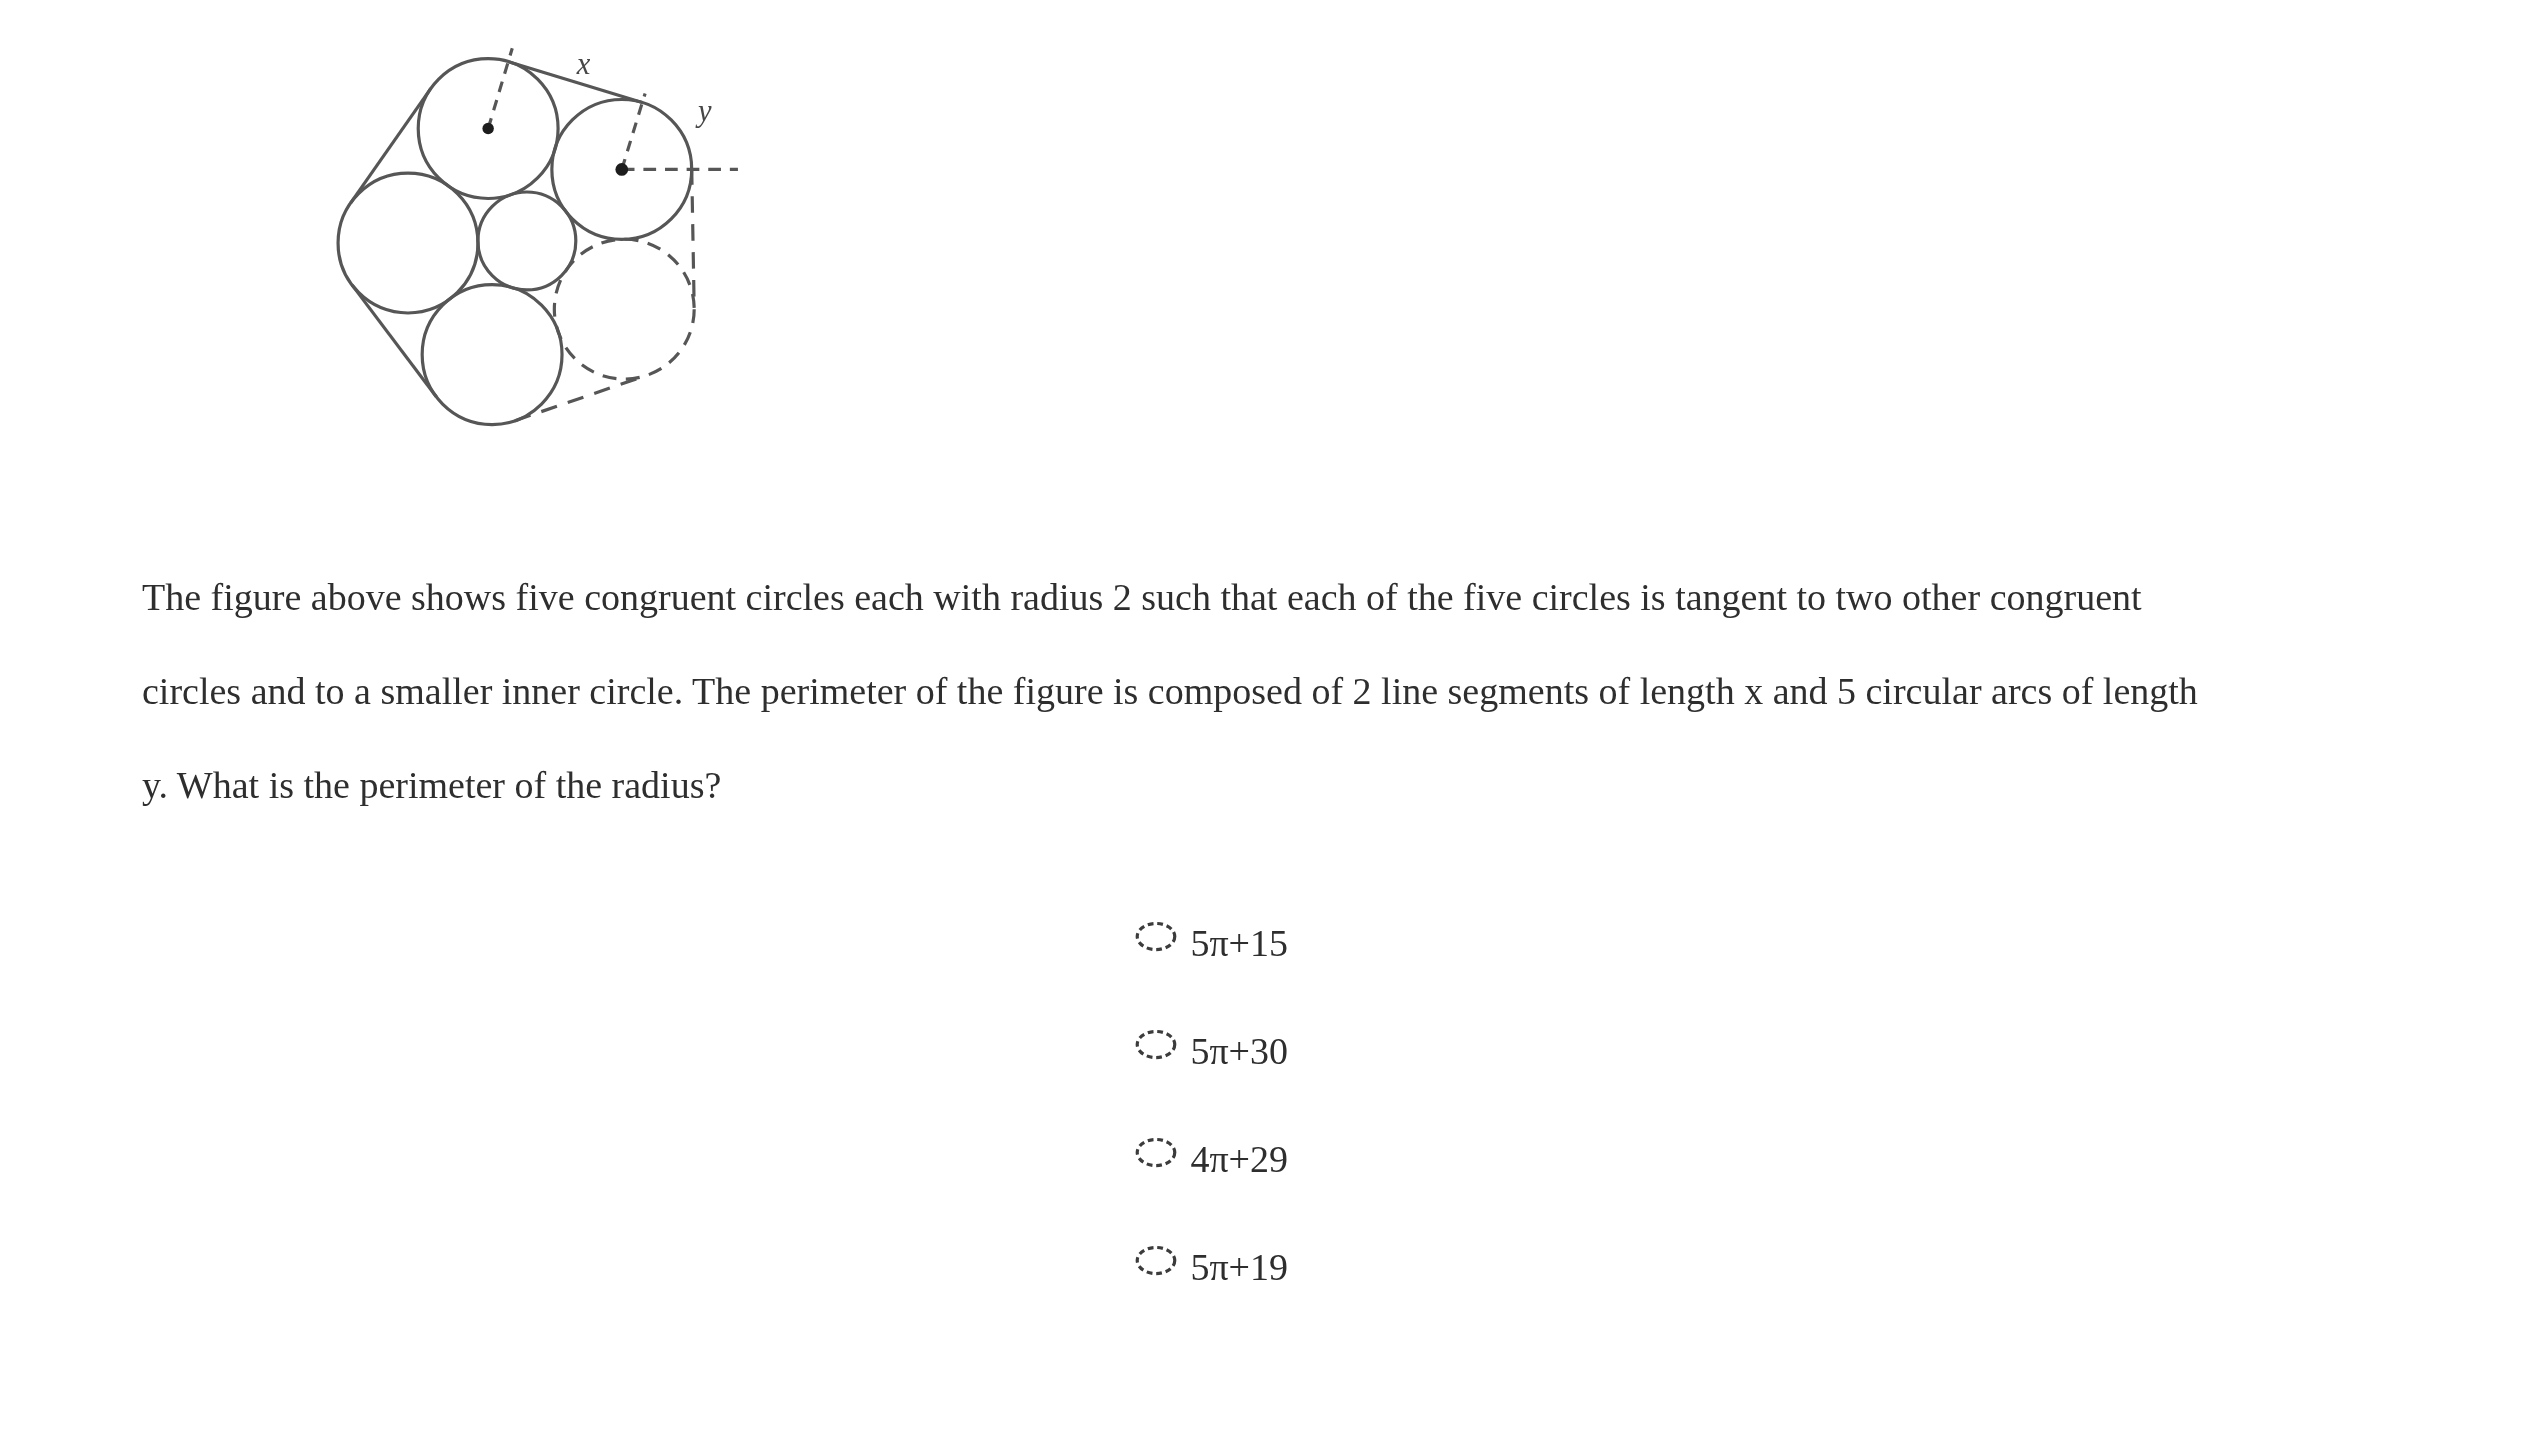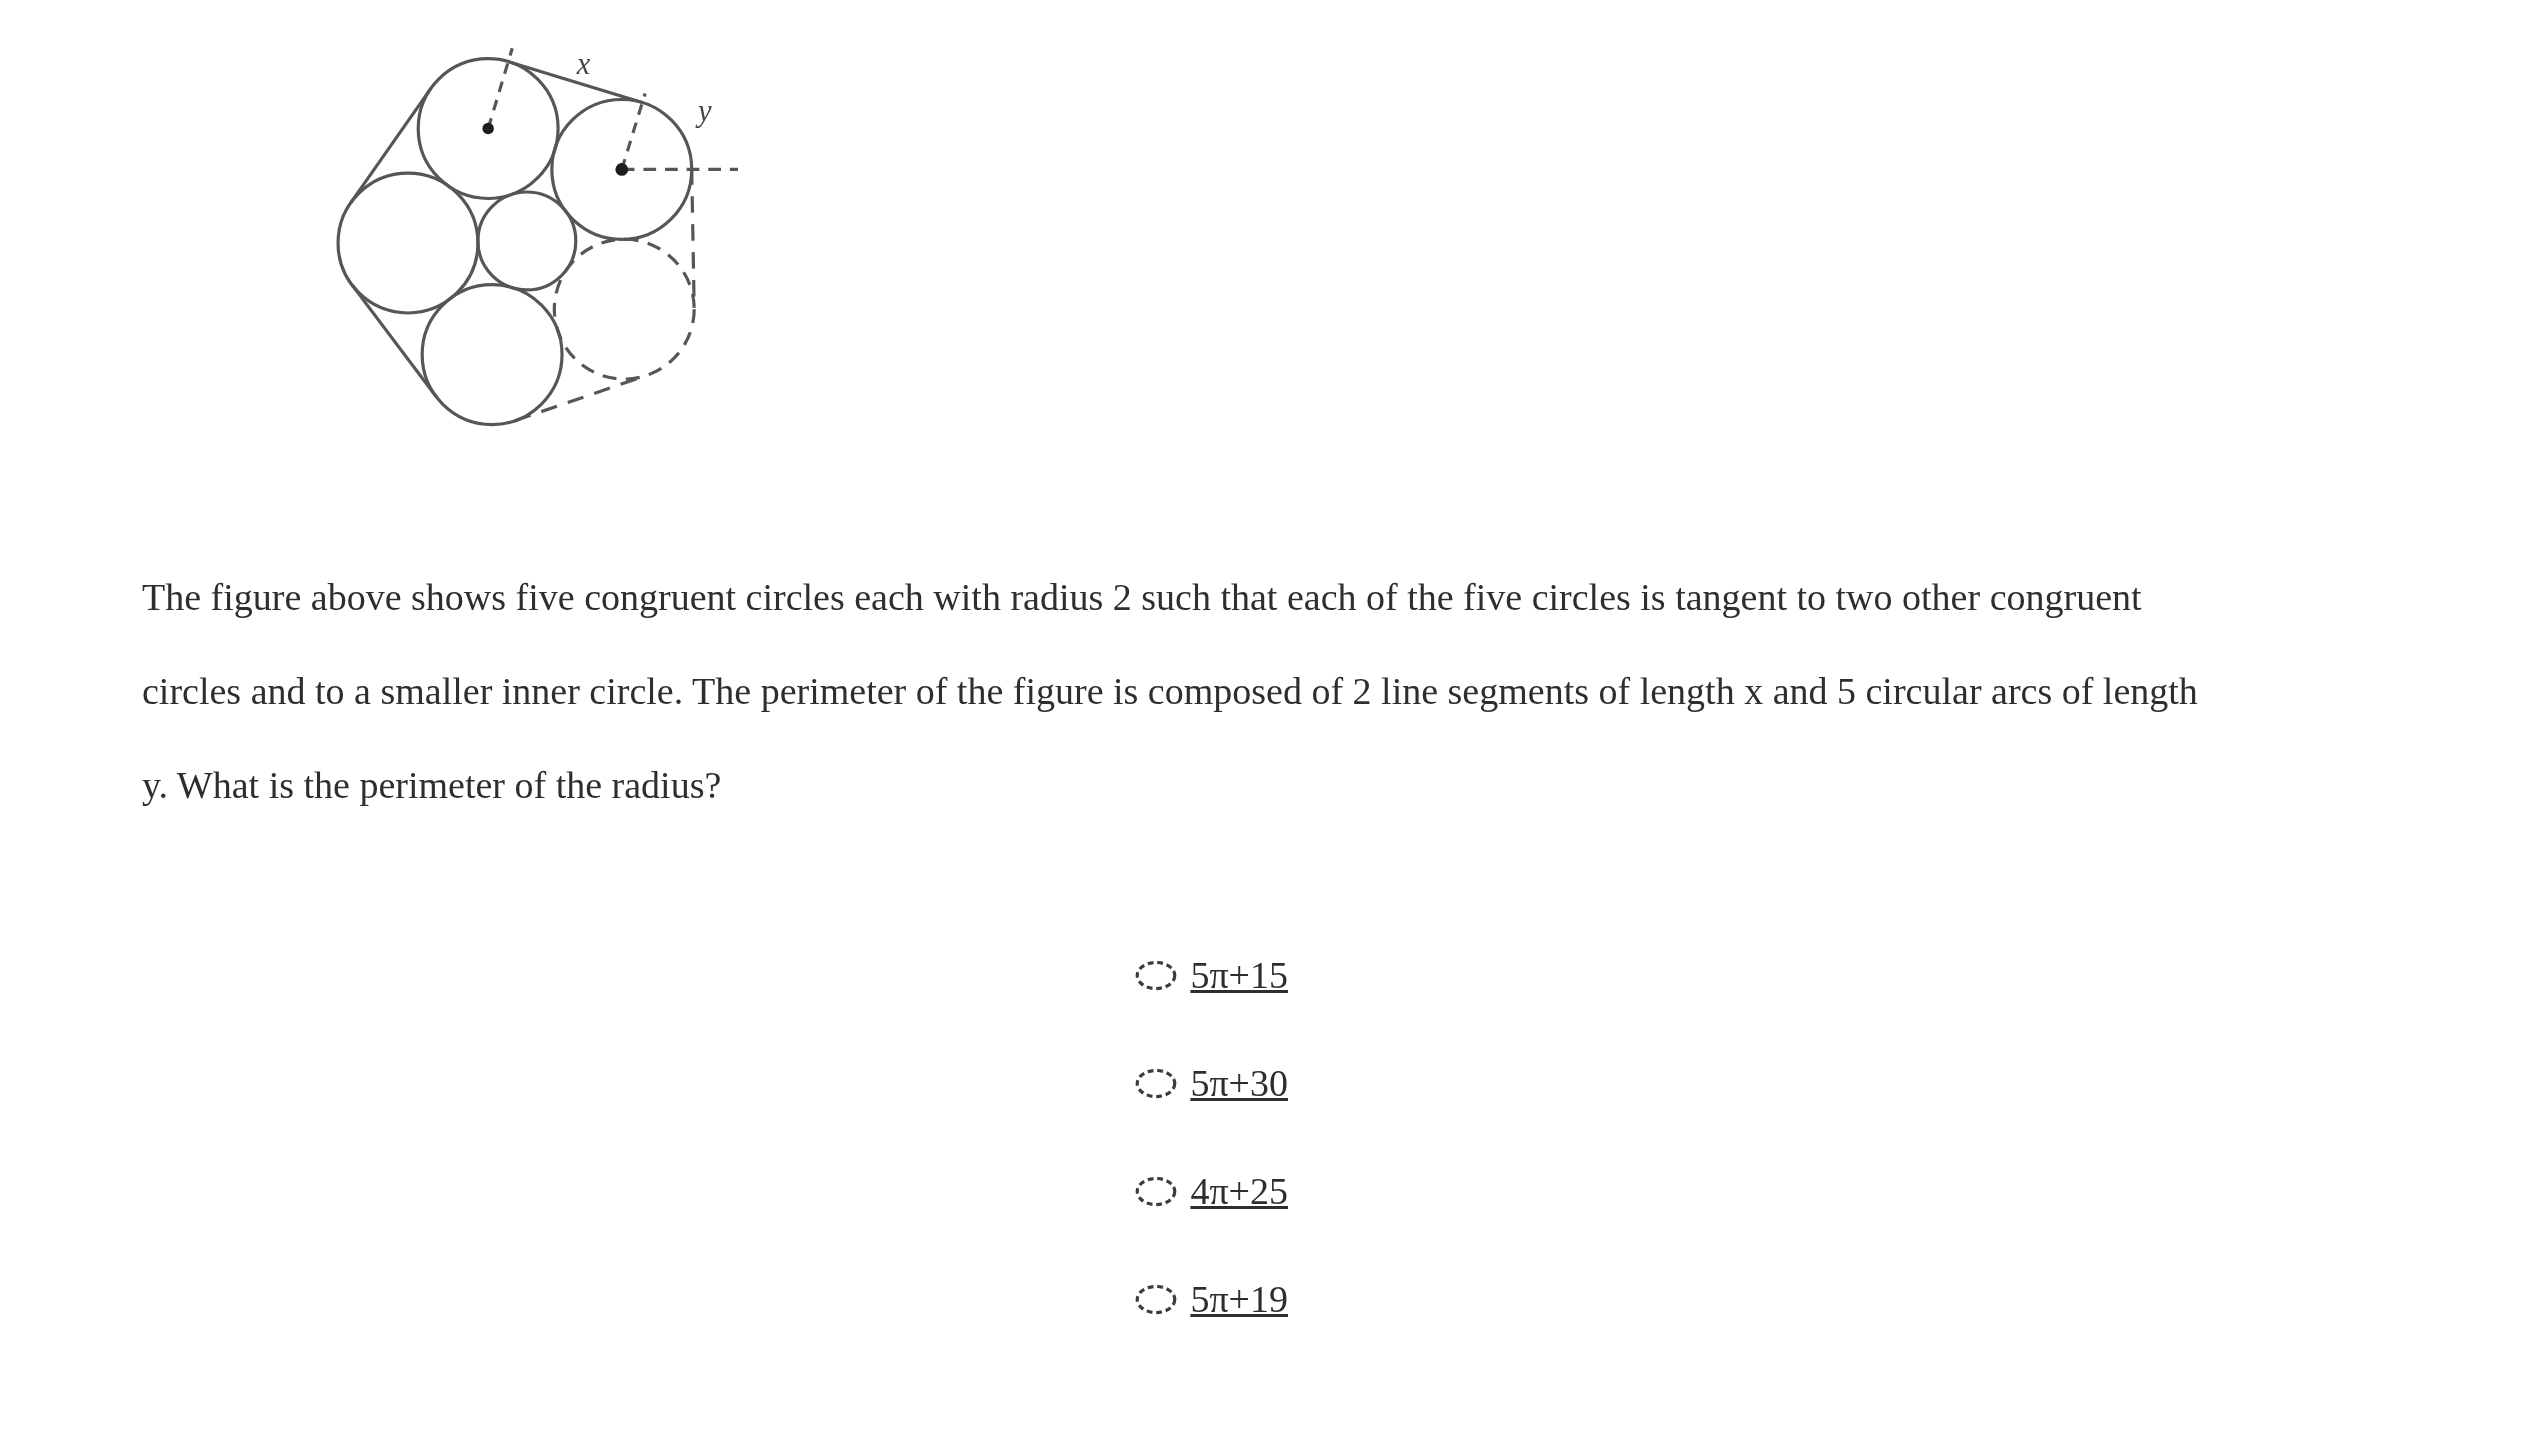--- a/index.html
+++ b/index.html
@@ -18,24 +18,23 @@
     font-size:38px;line-height:94px;color:#2e2e2e;
     white-space:nowrap;
   }
   .question p{margin:0;padding:0;}
   .options{
     position:absolute;left:1135px;top:921px;
     list-style:none;margin:0;padding:0;
   }
   .option{
     height:108px;
-    display:flex;align-items:center;gap:13.4px;
+    display:flex;gap:13.4px;
     font-size:38px;color:#2e2e2e;
     cursor:pointer;
-    text-decoration:underline;
   }
   .option .radio{display:block;}
   .option .option-label{white-space:nowrap;}
   svg text.fig-label{
     font-family:"Liberation Serif","DejaVu Serif",serif;
     font-style:italic;
     font-size:48px;
     fill:#474747;
   }
 </style>
@@ -91,21 +90,21 @@
     <li class="option">
       <svg class="radio" width="42" height="31" viewBox="0 0 66 48">
         <ellipse cx="33" cy="24" rx="29.5" ry="20.5" fill="none" stroke="#3c3c3c" stroke-width="5" stroke-dasharray="9 6"></ellipse>
       </svg>
       <span class="option-label">5π+30</span>
     </li>
     <li class="option">
       <svg class="radio" width="42" height="31" viewBox="0 0 66 48">
         <ellipse cx="33" cy="24" rx="29.5" ry="20.5" fill="none" stroke="#3c3c3c" stroke-width="5" stroke-dasharray="9 6"></ellipse>
       </svg>
-      <span class="option-label">4π+25</span>
+      <span class="option-label">4π+29</span>
     </li>
     <li class="option">
       <svg class="radio" width="42" height="31" viewBox="0 0 66 48">
         <ellipse cx="33" cy="24" rx="29.5" ry="20.5" fill="none" stroke="#3c3c3c" stroke-width="5" stroke-dasharray="9 6"></ellipse>
       </svg>
       <span class="option-label">5π+19</span>
     </li>
   </ul>
 
 </main>

